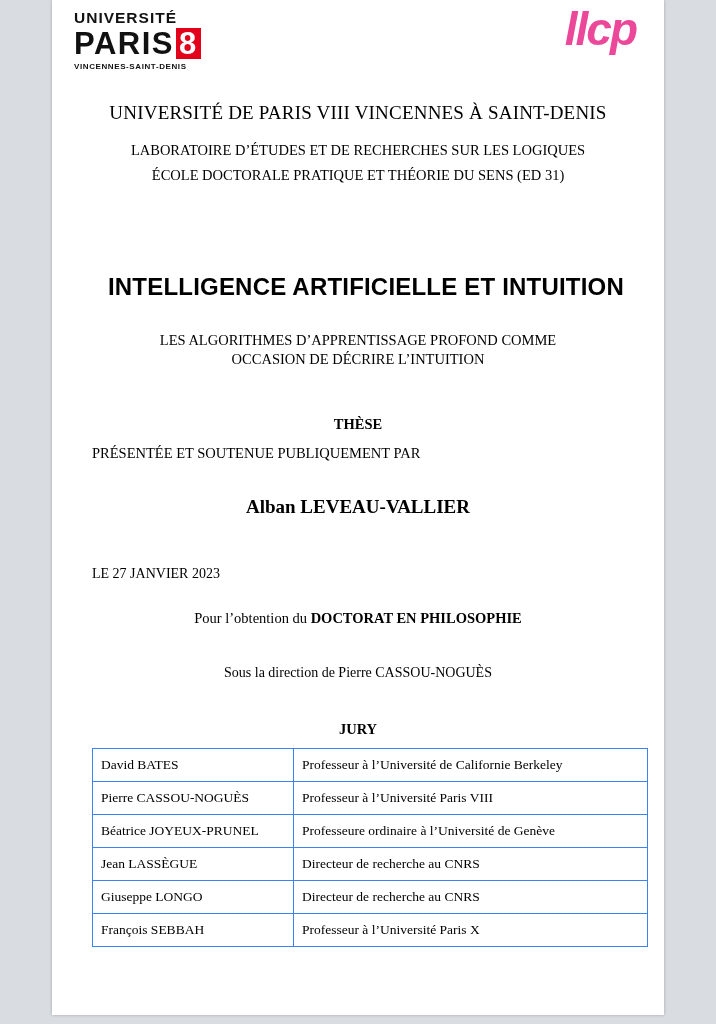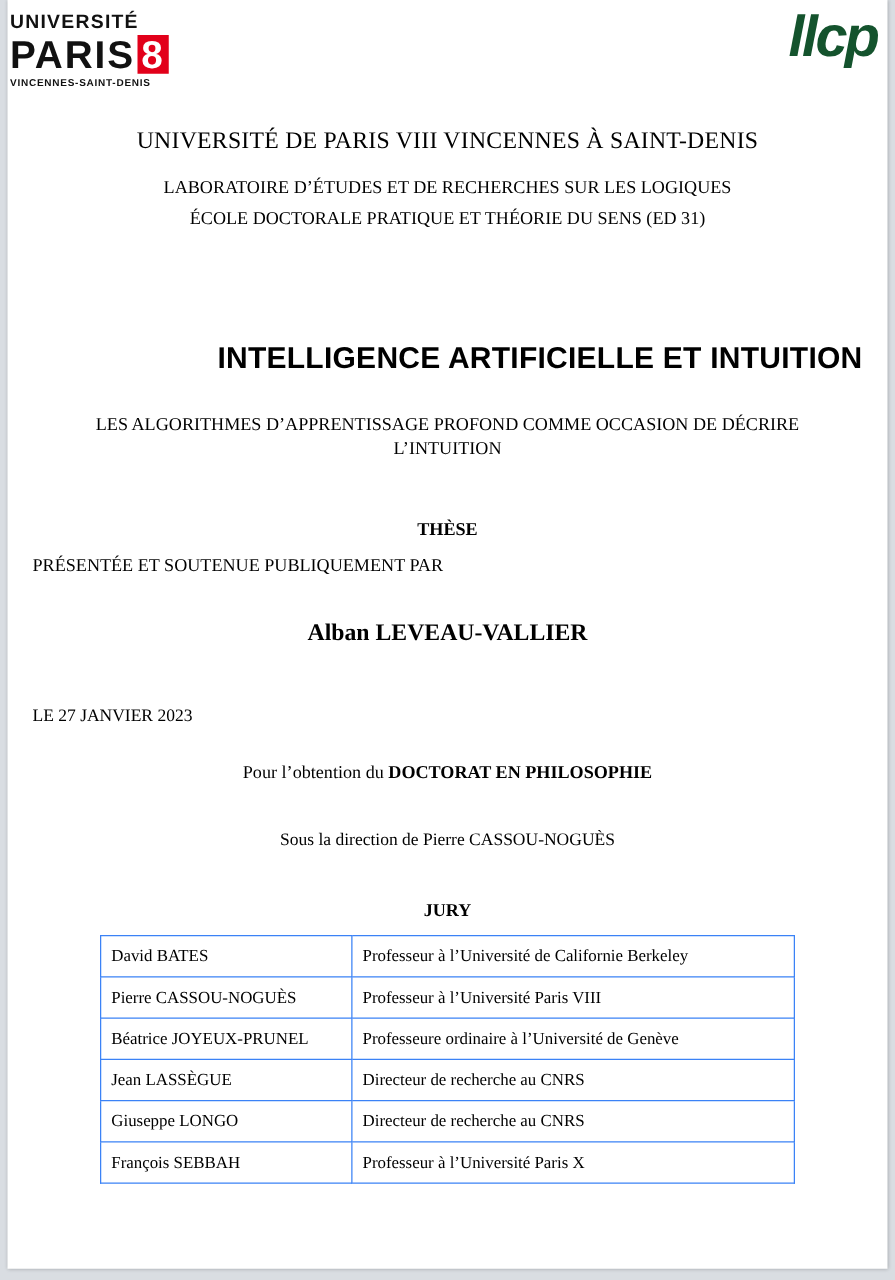--- a/index.html
+++ b/index.html
@@ -8,27 +8,27 @@
     background: #d9dde2;
   }
   body {
     width: 716px;
     height: 1024px;
     overflow: hidden;
     font-family: "Liberation Serif", serif;
   }
   .page {
     position: relative;
-    width: 704px;
+    width: 612px;
     height: 1015px;
     margin: 0 auto;
     background: #ffffff;
     box-shadow: 0 0 3px rgba(0,0,0,0.25);
     box-sizing: border-box;
-    padding: 0 20px;
+    padding: 0 40px;
     overflow: hidden;
   }
 
   
   .logos {
     position: relative;
     height: 92px;
   }
   .logo-paris8 {
     position: absolute;
@@ -69,21 +69,21 @@
     display: block;
     margin-top: 4px;
   }
   .logo-llcp {
     position: absolute;
     right: -12px;
     top: 6px;
     font-family: "Liberation Sans", sans-serif;
     font-size: 46px;
     font-weight: bold;
-    color: #14532d;
+    color: #ec4899;
     letter-spacing: -2px;
     line-height: 1;
     font-style: italic;
   }
 
   
   .inst {
     text-align: center;
     margin-top: 10px;
   }

